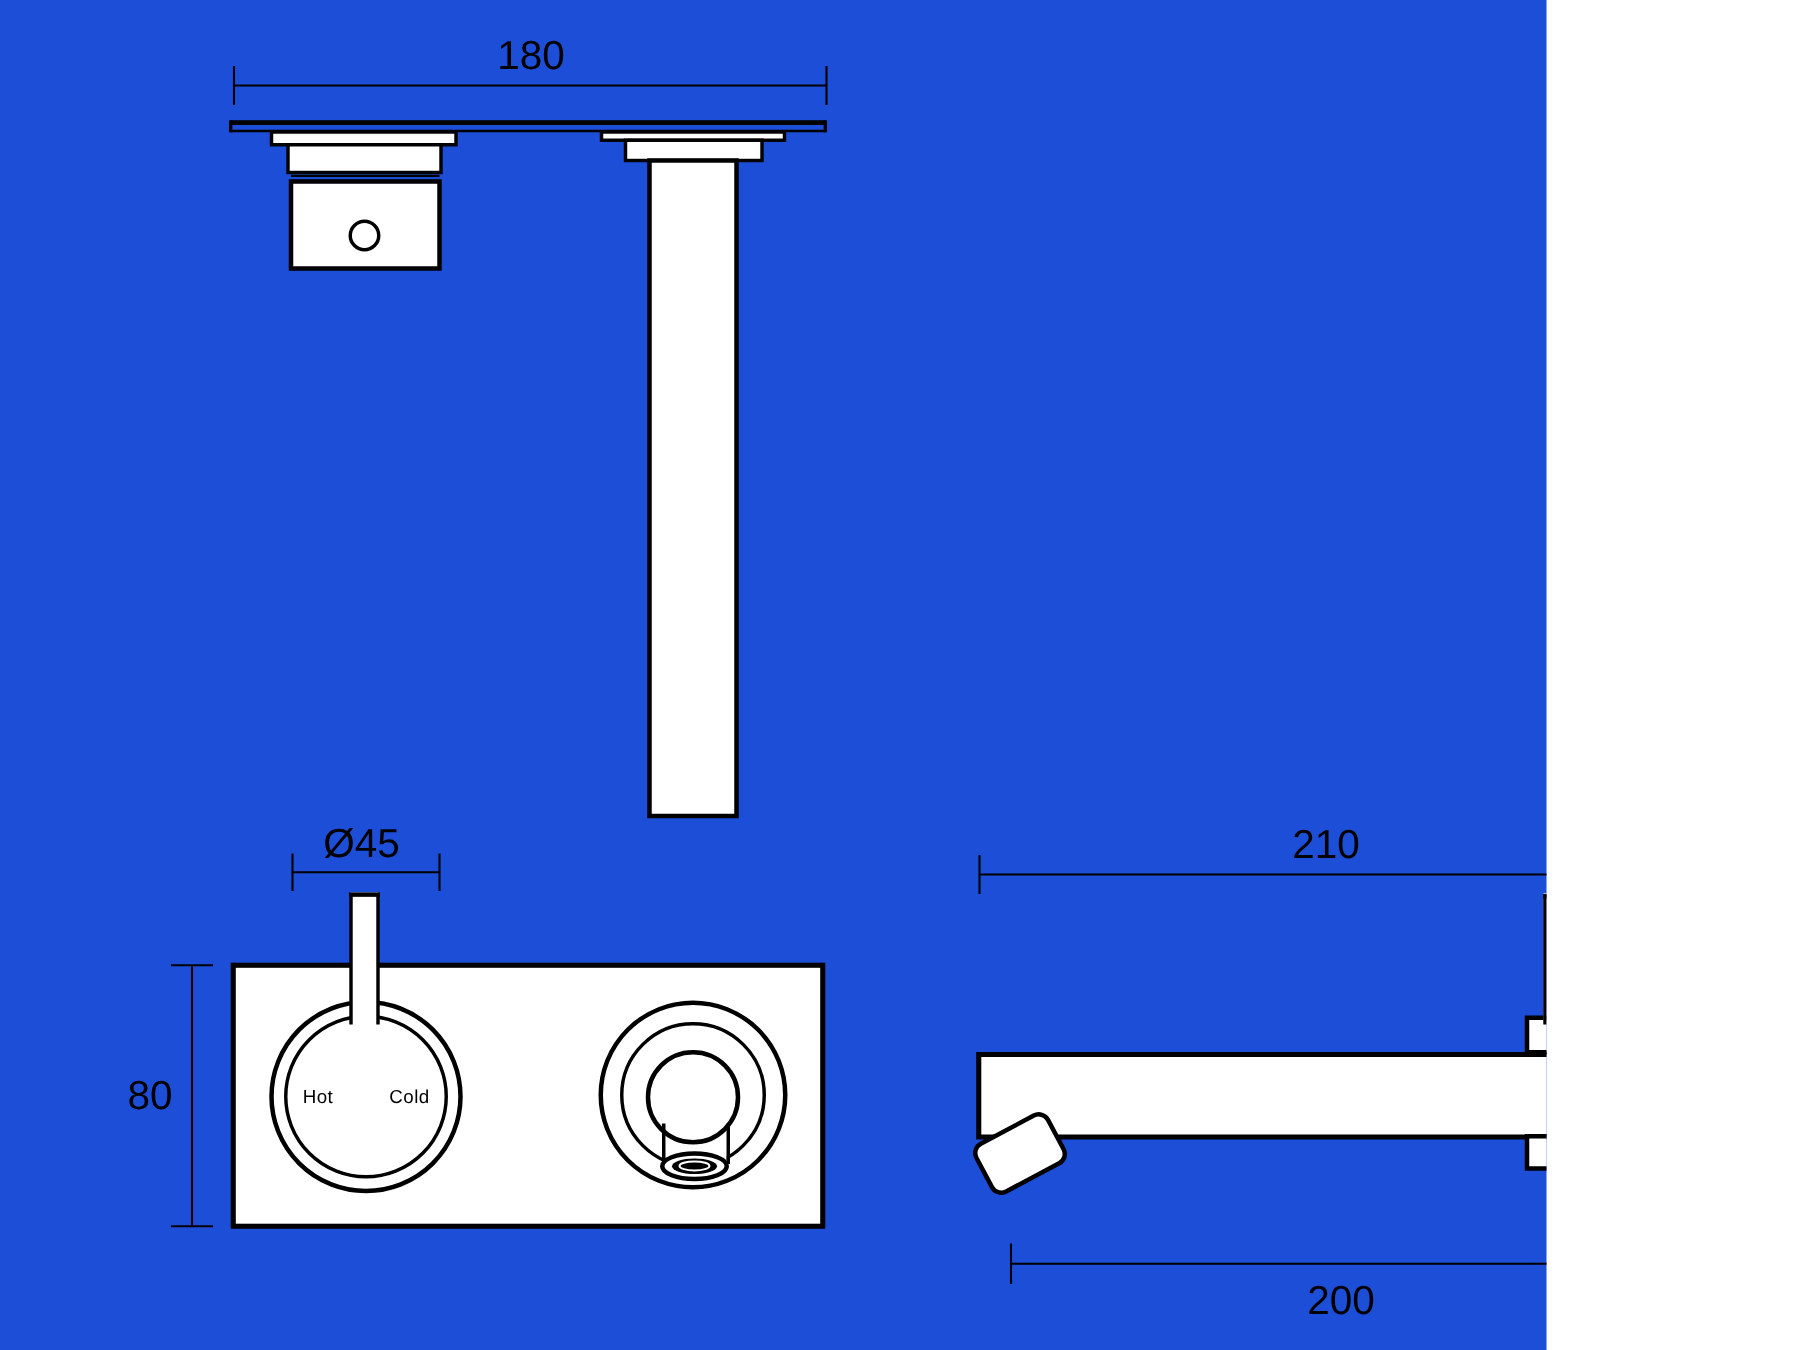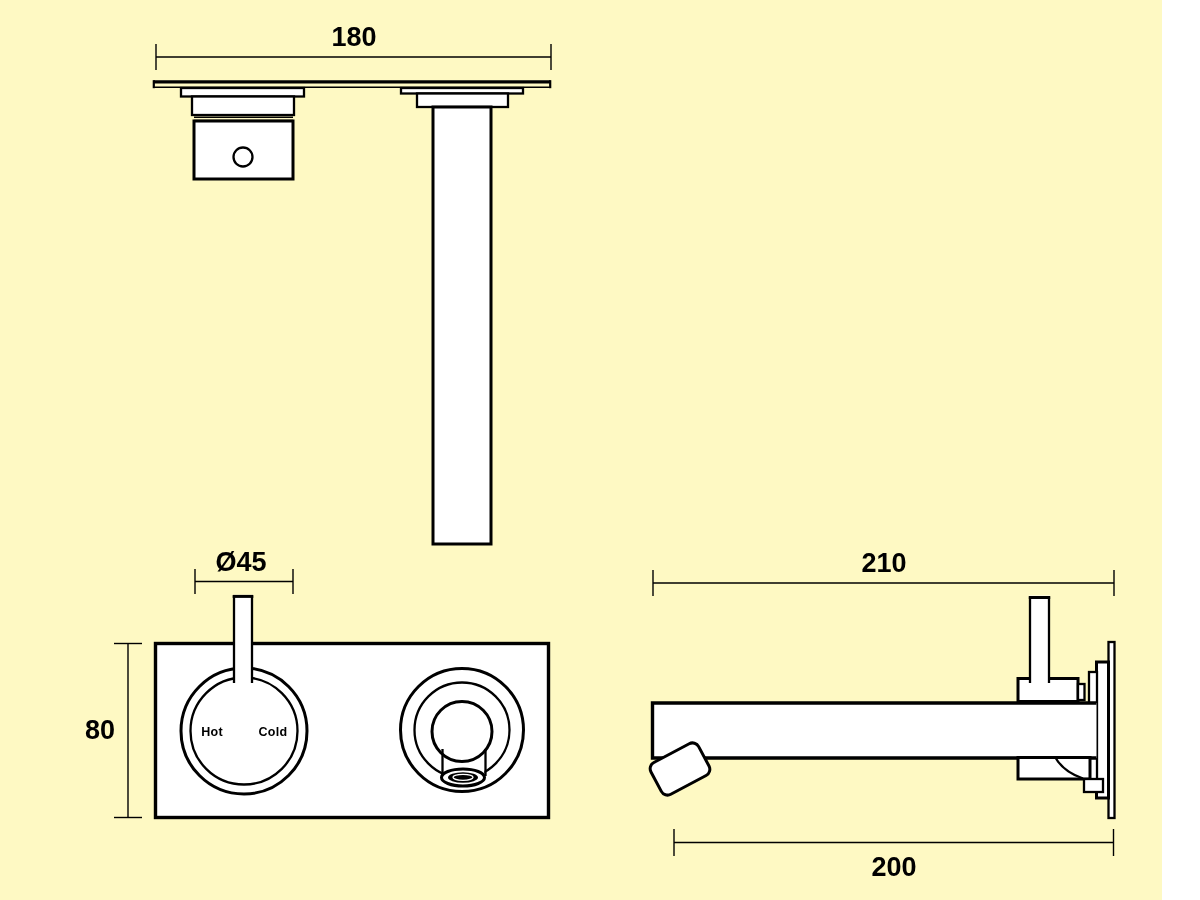--- a/index.html
+++ b/index.html
@@ -1,17 +1,17 @@
 <!DOCTYPE html>
 <html><head>
 <meta charset="utf-8">
 <style>
   html,body{margin:0;padding:0;background:#fff;}
-  .canvas{position:relative;width:1162px;height:900px;background:#fef9c3;overflow:hidden;
-          font-family:"Liberation Sans",sans-serif;font-weight:bold;}
+  .canvas{position:relative;width:1031px;height:900px;background:#1d4ed8;overflow:hidden;
+          font-family:"Liberation Sans",sans-serif;}
   svg{display:block;}
   
   .thin{stroke:#000;stroke-width:1.4;fill:none;}
   .w1{stroke:#000;stroke-width:1.5;fill:none;}
   .w2{stroke:#000;stroke-width:2.3;fill:none;}
   .w2f{stroke:#000;stroke-width:2.3;fill:#fff;}
   .w3f{stroke:#000;stroke-width:3;fill:#fff;}
   .w4f{stroke:#000;stroke-width:3.4;fill:#fff;}
   .whitefill{fill:#fff;stroke:none;}
   text.dim{font-family:"Liberation Sans",sans-serif;font-size:27px;fill:#000;text-anchor:middle;}

